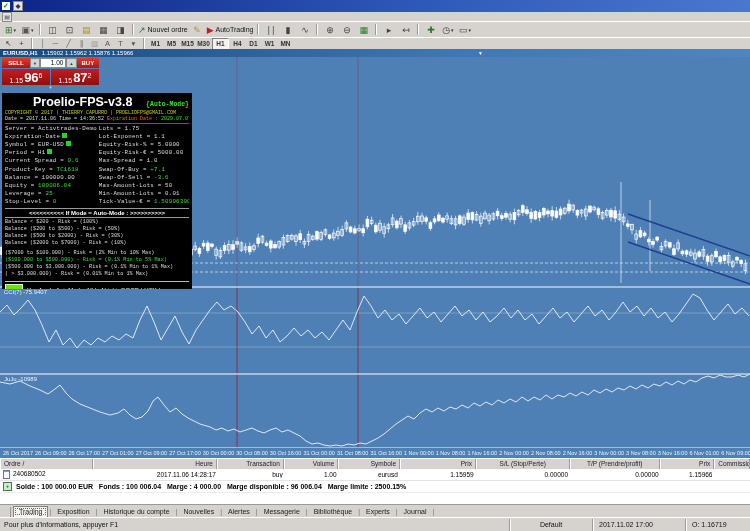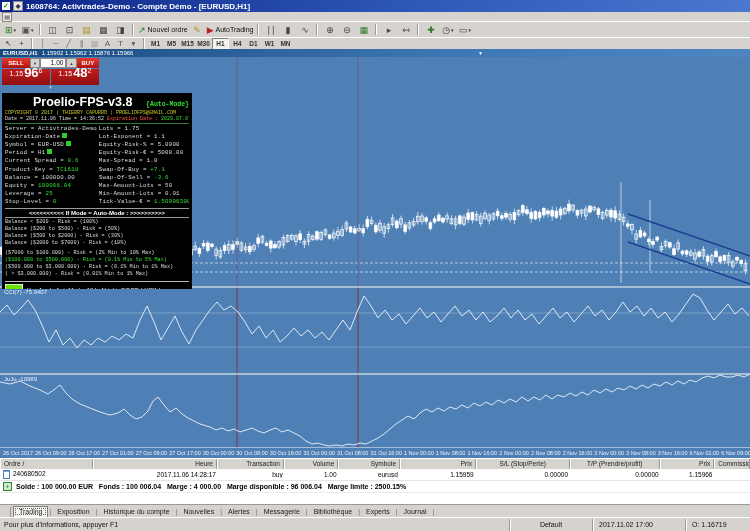--- a/index.html
+++ b/index.html
@@ -37,21 +37,21 @@
     align-items:center;padding:0 2px;color:#eef3f8;font-size:5.5px;white-space:nowrap;overflow:hidden;}
   .axisrow span{margin:0 1px;}
   
   .tw{position:absolute;left:2px;top:1px;width:97px;}
   .twrow1{display:flex;height:10px;}
   .twbtn{background:linear-gradient(#e23b2e,#b21212);color:#fff;font-size:6px;font-weight:bold;
     display:flex;align-items:center;justify-content:center;}
   .spin{width:9px;background:#d6d3ce;border:1px solid #888;color:#333;font-size:4px;display:flex;align-items:center;justify-content:center;}
   .vol{width:24px;background:#fff;border:1px solid #888;font-size:6.5px;text-align:right;padding-right:2px;line-height:8px;color:#000;}
   .twrow2{display:flex;height:16px;margin-top:1px;gap:1px;}
-  .pricebox{flex:1;background:linear-gradient(#c21d1d,#8f0f0f);color:#fff;display:flex;align-items:center;justify-content:center;padding-bottom:8px;}
+  .pricebox{flex:1;background:linear-gradient(#c21d1d,#8f0f0f);color:#fff;display:flex;align-items:flex-end;justify-content:center;padding-bottom:1px;}
   .pb-sm{font-size:7px;margin-right:1px;}
   .pb-big{font-size:13px;font-weight:bold;line-height:12px;}
   .pb-sup{font-size:7px;vertical-align:top;margin-bottom:5px;}
   .twhandle{color:#d6d3ce;font-size:5px;text-align:center;height:5px;line-height:4px;}
   
   .ea{position:absolute;left:2px;top:36px;width:184px;height:192px;background:#000;color:#ddd;
     padding:2px 3px;overflow:hidden;font-family:"Liberation Mono",monospace;}
   .ea-titlerow{display:flex;align-items:baseline;justify-content:space-between;padding-left:28px;}
   .ea-title{font-size:12.5px;font-weight:bold;color:#fff;font-family:"Liberation Sans",sans-serif;}
   .ea-mode{font-size:6.5px;color:#35e035;font-weight:bold;}
@@ -97,21 +97,20 @@
   .sb-cell{border-left:1px solid #9a9a9a;box-shadow:inset 1px 0 0 #fff;height:12px;display:flex;align-items:center;padding:0 6px;white-space:nowrap;}
 </style>
 </head>
 <body>
 
 <div class="screen">
 
   <div class="abs titlebar">
     <span class="appicon">✓</span>
     <span class="mdiicon">◆</span>
-    <span>1608764: Activtrades-Demo - Compte Démo - [EURUSD,H1]</span>
   </div>
 
   <div class="abs menubar">
     <span class="mdiicon" style="margin:0 2px">▤</span>
   </div>
 
   <div class="abs toolbar1" id="toolbar1">
       <span class="tbtn">
         <span style="color: rgb(42, 122, 42);">⊞</span>
         <span class="dd">▾</span>
@@ -654,21 +653,21 @@
         <div class="twbtn" style="width:24px">BUY</div>
       </div>
       <div class="twrow2">
         <div class="pricebox">
           <span class="pb-sm">1.15</span>
           <span class="pb-big">96</span>
           <span class="pb-sup">6</span>
         </div>
         <div class="pricebox">
           <span class="pb-sm">1.15</span>
-          <span class="pb-big">48</span>
+          <span class="pb-big">87</span>
           <span class="pb-sup">2</span>
         </div>
       </div>
       <div class="twhandle">▾</div>
     </div>
 
     <div class="ea">
       <div class="ea-titlerow">
         <span class="ea-title">Proelio-FPS-v3.8</span>
         <span class="ea-mode">{Auto-Mode}</span>

